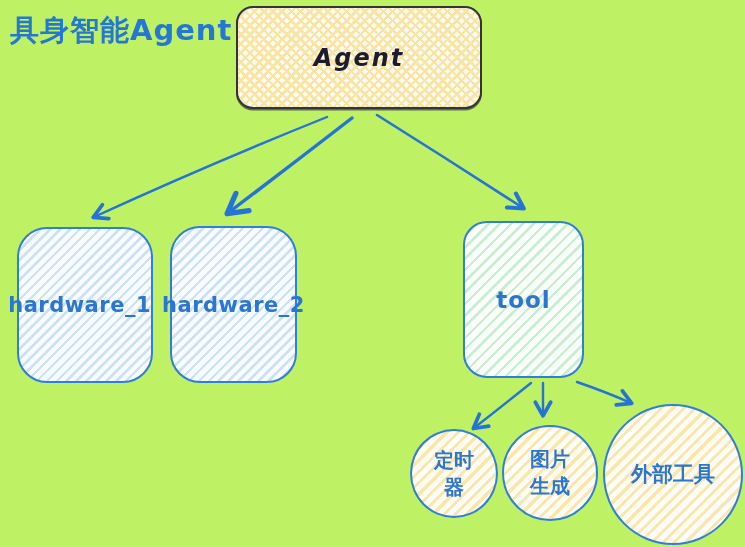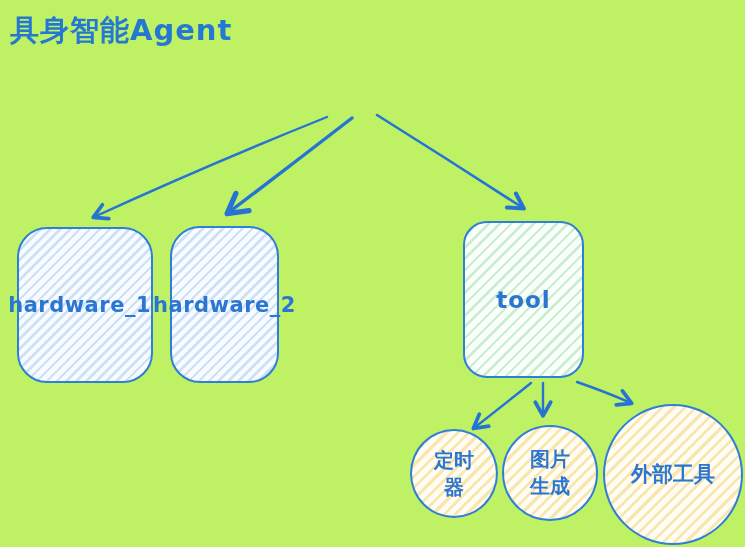--- a/index.html
+++ b/index.html
@@ -33,21 +33,21 @@
     font-size:24px;color:#1c1c2e;font-weight:bold;letter-spacing:2px;font-style:italic;
   }
   
   .node-hw{
     border:2.2px solid #2f7ed7;border-radius:30px;
     background:
       repeating-linear-gradient(135deg, #cde2f7 0 2.5px, transparent 2.5px 7px),
       #f8fbff;
   }
   .node-hw1{left:17px;top:227px;width:136px;height:156px;justify-content:flex-end;}
-  .node-hw2{left:170px;top:226px;width:109px;height:157px;}
+  .node-hw2{left:170px;top:226px;width:127px;height:157px;}
   .node-hw .label{font-size:21px;color:#2b76d2;font-weight:bold;letter-spacing:.5px;}
   
   .node-tool{
     left:463px;top:221px;width:121px;height:157px;
     border:2.2px solid #2f7ed7;border-radius:24px;
     background:
       repeating-linear-gradient(135deg, #c9eed0 0 2.5px, transparent 2.5px 8px),
       #fbfffc;
   }
   .node-tool .label{font-size:23px;color:#2b76d2;font-weight:bold;letter-spacing:1px;}
@@ -82,20 +82,23 @@
       </marker>
     </defs>
     <path d="M327,117 Q205,166 94,217" fill="none" stroke="#2574d4" stroke-width="2.4" stroke-linecap="round" marker-end="url(#arrowhead)"></path>
     <path d="M352,118 Q290,166 228,213" fill="none" stroke="#2574d4" stroke-width="3.4" stroke-linecap="round" marker-end="url(#arrowhead)"></path>
     <path d="M377,115 Q452,162 523,208" fill="none" stroke="#2574d4" stroke-width="2.6" stroke-linecap="round" marker-end="url(#arrowhead)"></path>
     <path d="M531,383 Q501,407 474,428" fill="none" stroke="#2574d4" stroke-width="2.4" stroke-linecap="round" marker-end="url(#arrowhead)"></path>
     <path d="M543,383 L543,415" fill="none" stroke="#2574d4" stroke-width="2.4" stroke-linecap="round" marker-end="url(#arrowhead)"></path>
     <path d="M577,382 Q606,392 631,403" fill="none" stroke="#2574d4" stroke-width="2.4" stroke-linecap="round" marker-end="url(#arrowhead)"></path>
   </svg>
 
+  <div class="node node-agent">
+    <span class="label">Agent</span>
+  </div>
 
   <div class="node node-hw node-hw1">
     <span class="label">hardware_1</span>
   </div>
 
   <div class="node node-hw node-hw2">
     <span class="label">hardware_2</span>
   </div>
 
   <div class="node node-tool">

